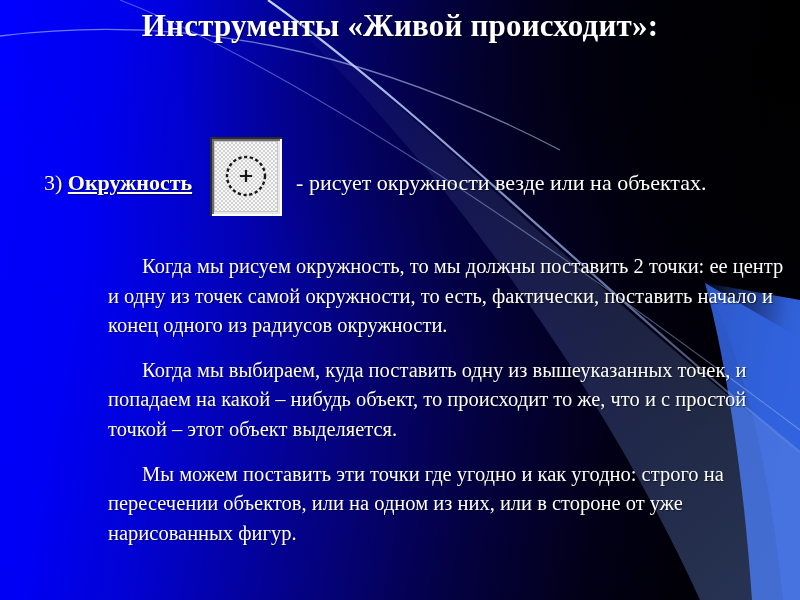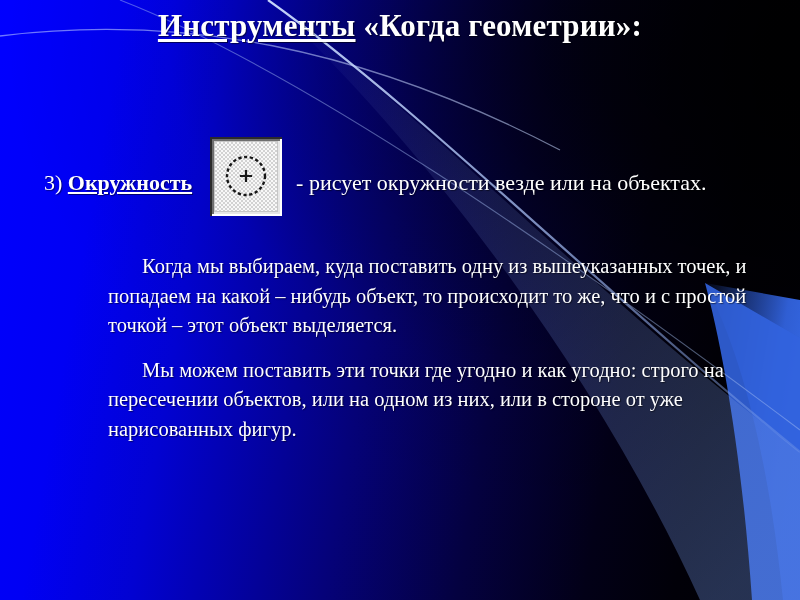--- a/index.html
+++ b/index.html
@@ -66,21 +66,20 @@
     top: 8px;
     text-align: center;
     color: #ffffff;
     font-size: 31px;
     font-weight: bold;
     letter-spacing: 0.2px;
     text-shadow: 1px 1px 1px rgba(0,0,0,0.55);
     white-space: nowrap;
   }
   .slide-title .u {
-    text-decoration: underline;
     text-underline-offset: 3px;
   }
 
   
   #item-block {
     position: absolute;
     left: 8px;
     top: 137px;
     width: 784px;
     color: #ffffff;
@@ -174,33 +173,34 @@
     <path d="M 268 0 C 430 120 600 300 800 452 L 800 600 L 700 600 C 600 380 430 150 268 0 Z" fill="url(#wedgeSoft)" opacity="0.55"></path>
 
     <path d="M 268 0 C 420 108 600 290 800 452" fill="none" stroke="url(#arcGrad)" stroke-width="2.2"></path>
     <path d="M 120 0 C 300 70 560 250 800 430" fill="none" stroke="#a9c2f5" stroke-width="1.1" opacity="0.45"></path>
     <path d="M 0 36 C 180 14 360 46 560 150" fill="none" stroke="#c8d8ff" stroke-width="1.3" opacity="0.55"></path>
   </svg>
 
   <div id="content">
 
     <div class="slide-title">
-      <span class="u">Инструменты</span><span> «Когда геометрии»:</span>
+      <span class="u">Инструменты</span><span> «Живой происходит»:</span>
     </div>
 
     <div id="item-block">
       <span class="num">3) </span><span class="name">Окружность</span><span class="tool-icon">
         <span class="face"></span>
         <svg viewBox="0 0 72 79">
           <circle cx="36" cy="39" r="19" fill="none" stroke="#171717" stroke-width="2.4" stroke-dasharray="3.2 2.6"></circle>
           <path d="M 36 34 L 36 44 M 31 39 L 41 39" stroke="#171717" stroke-width="2.2" stroke-linecap="square"></path>
           <circle cx="36" cy="39" r="1.6" fill="#171717"></circle>
         </svg>
       </span><span>- рисует окружности везде или на объектах.</span>
     </div>
 
     <div id="body-text">
+      <p>Когда мы рисуем окружность, то мы должны поставить 2 точки: ее центр и одну из точек самой окружности, то есть, фактически, поставить начало и конец одного из радиусов окружности.</p>
       <p>Когда мы выбираем, куда поставить одну из вышеуказанных точек, и попадаем на какой – нибудь объект, то происходит то же, что и с простой точкой – этот объект выделяется.</p>
       <p>Мы можем поставить эти точки где угодно и как угодно: строго на пересечении  объектов, или на одном из них, или в стороне от уже нарисованных фигур.</p>
     </div>
 
   </div>
 </div>
 
 </body></html>

